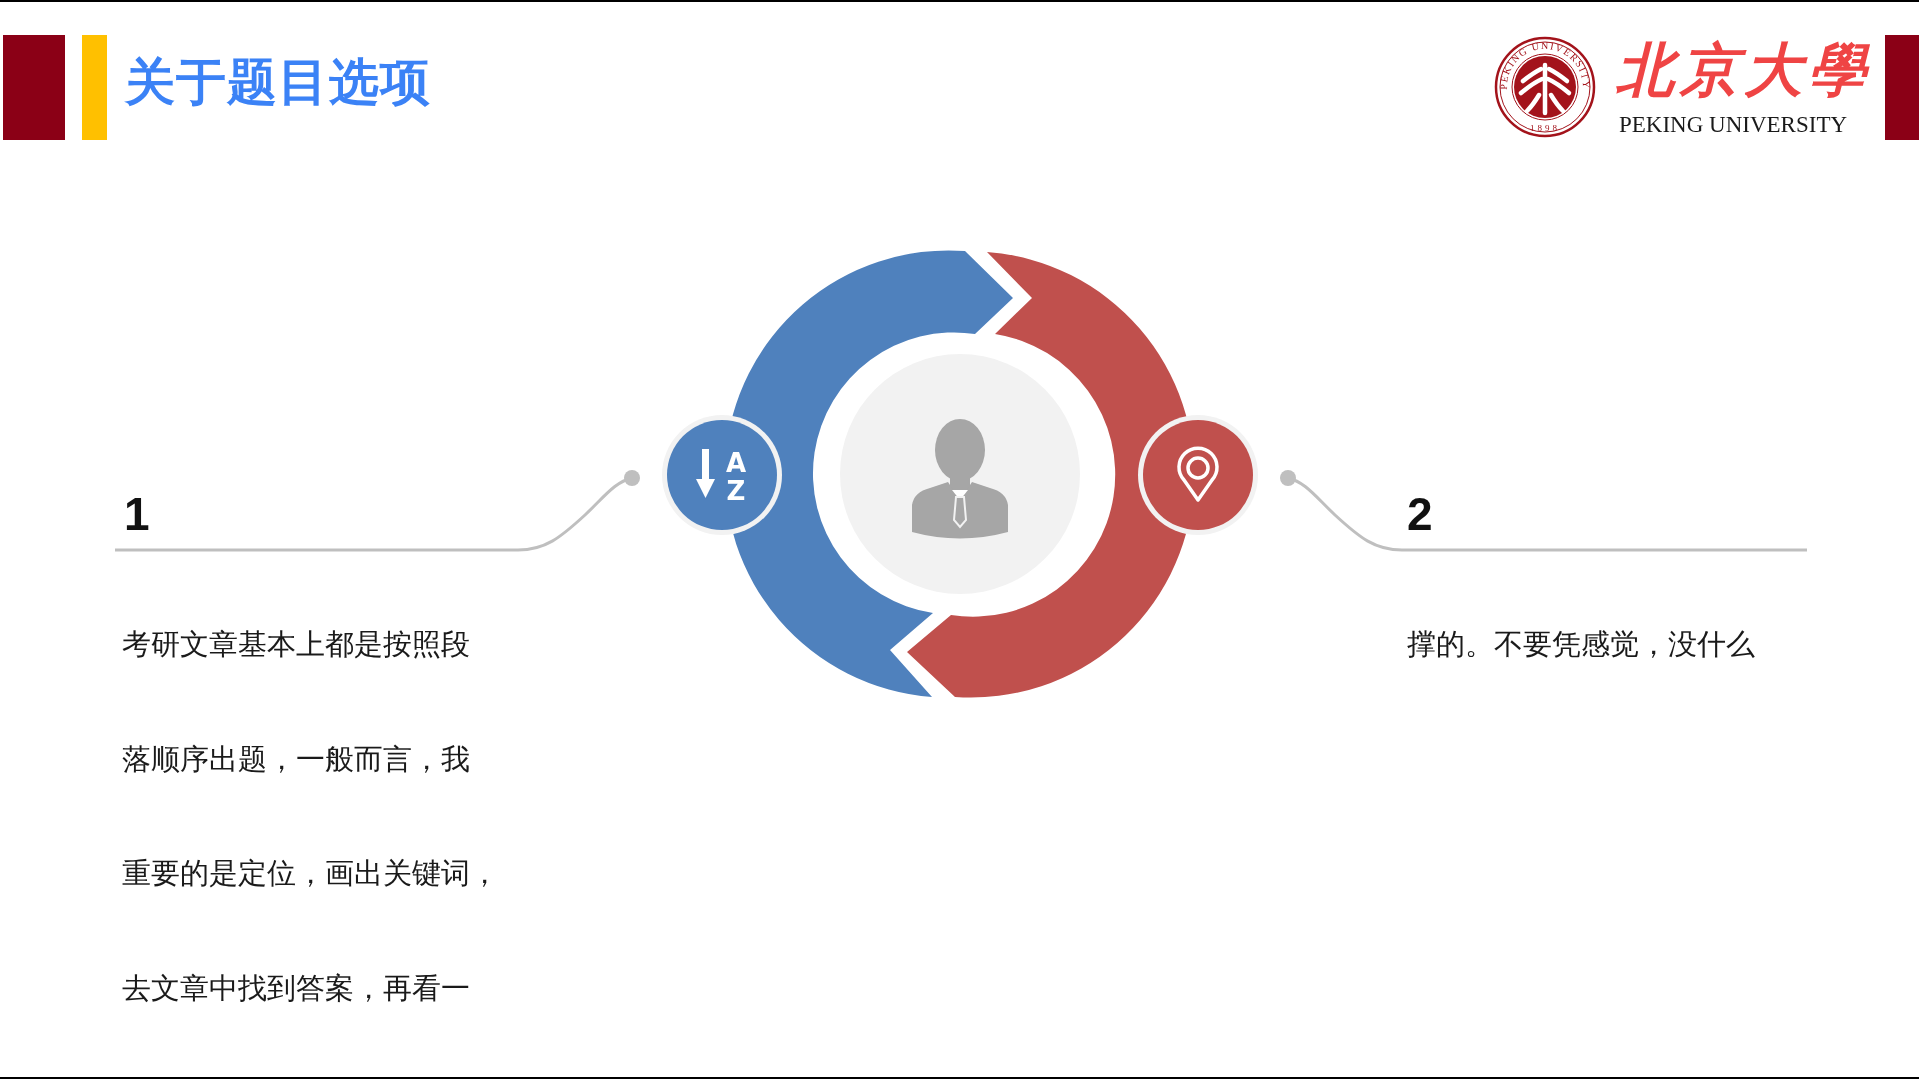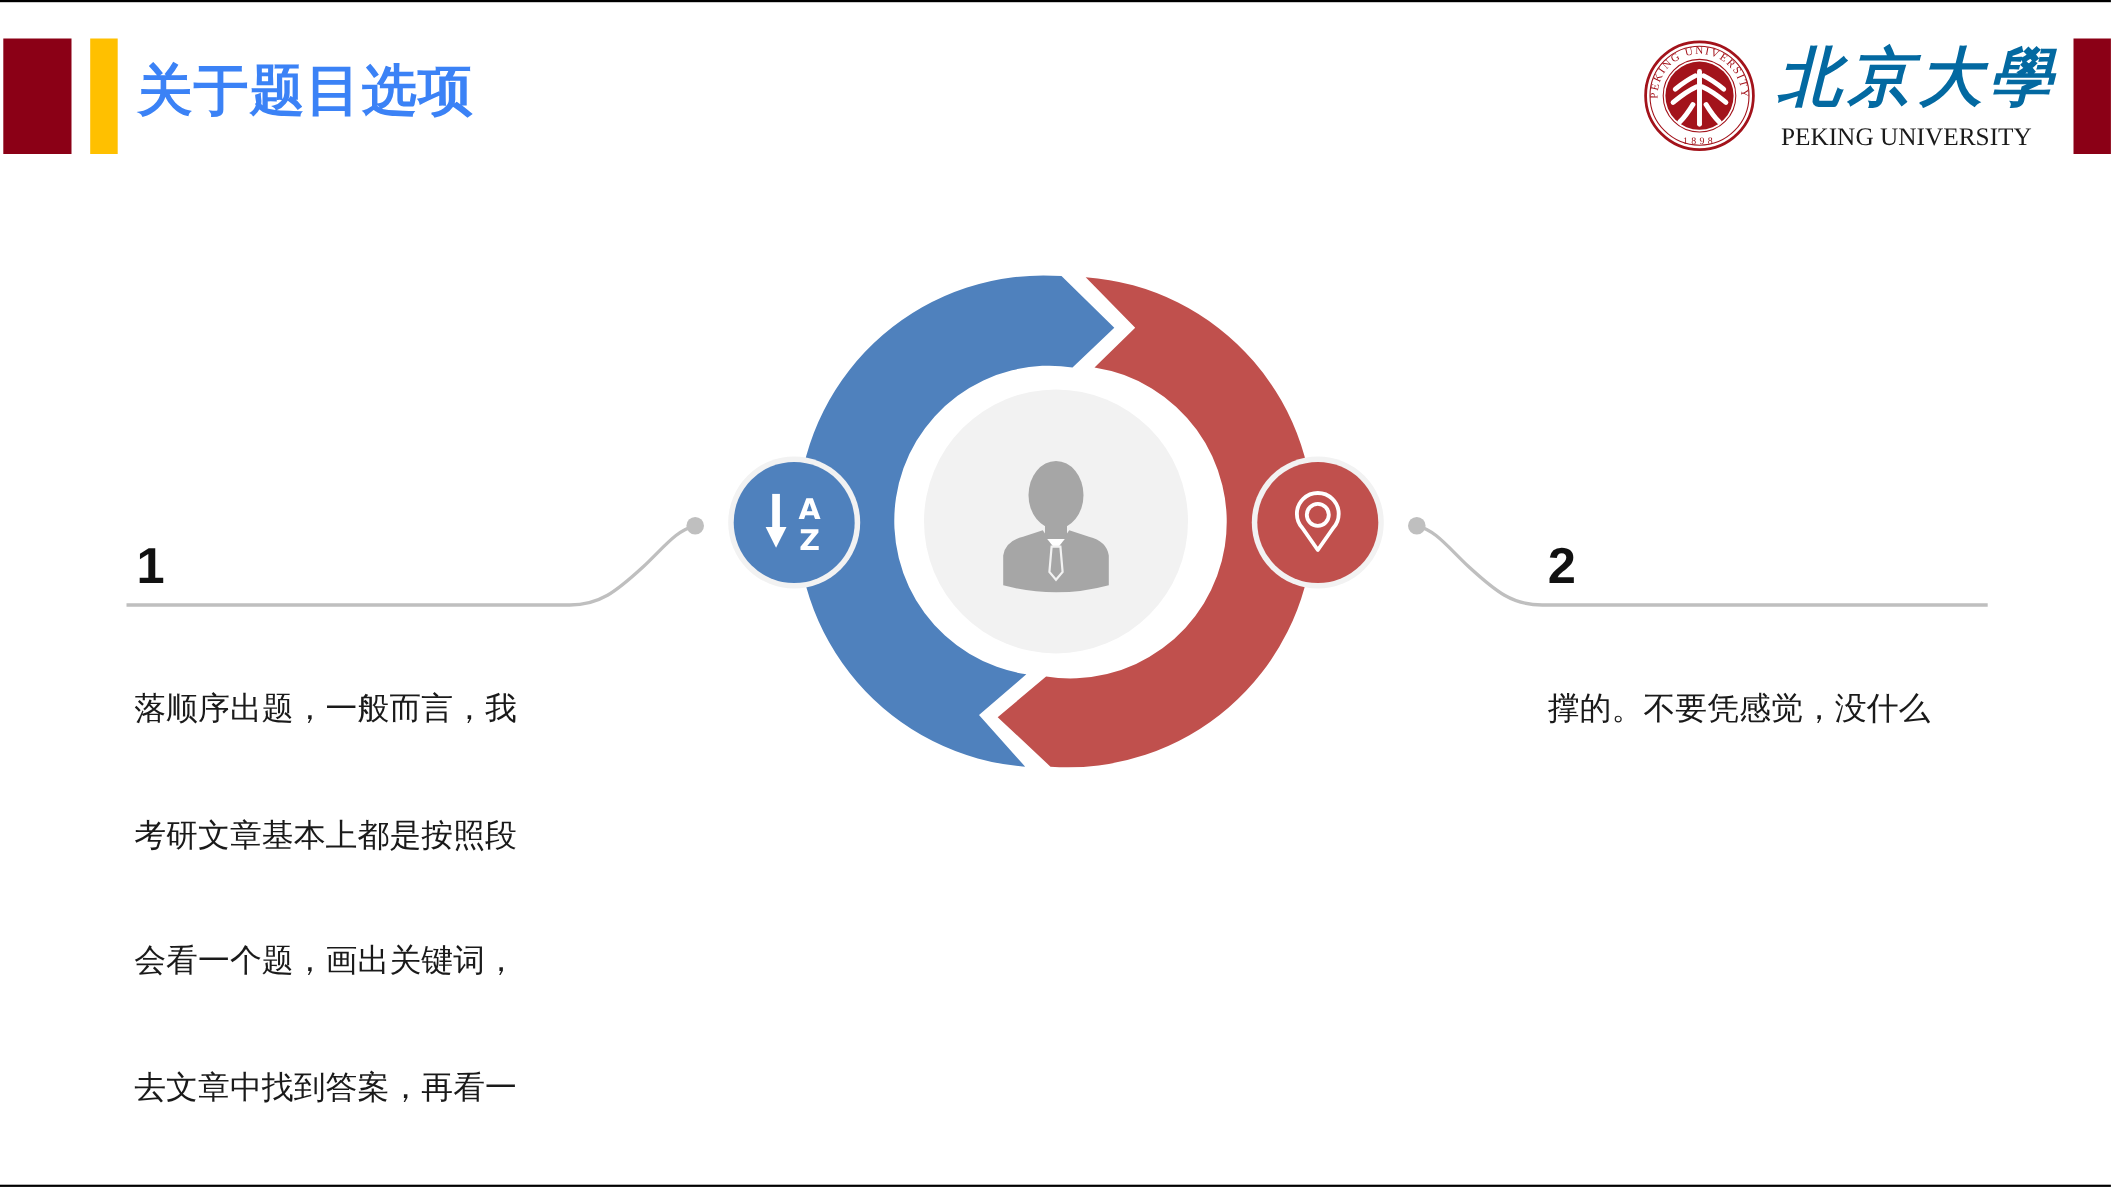--- a/index.html
+++ b/index.html
@@ -13,21 +13,21 @@
   .edge-bottom { left: 0; top: 1077px; width: 1919px; height: 2px; background: #000; }
   .bar-red { left: 3px; top: 35px; width: 62px; height: 105px; background: #8B0016; }
   .bar-yellow { left: 82px; top: 35px; width: 25px; height: 105px; background: #FFC000; }
   .bar-right { left: 1885px; top: 35px; width: 34px; height: 105px; background: #8B0016; }
   .title {
     left: 125px; top: 52px; font-size: 50px; font-weight: bold; color: #3b82f6;
     letter-spacing: 1px; line-height: 60px; white-space: nowrap;
   }
   .seal { left: 1493px; top: 35px; width: 104px; height: 104px; }
   .logo-cn {
-    left: 1616px; top: 36px; font-size: 58px; color: #0369a1; line-height: 68px;
+    left: 1616px; top: 36px; font-size: 58px; color: #ef4444; line-height: 68px;
     font-family: "DejaVu Serif", "Liberation Serif", serif; font-weight: bold;
     letter-spacing: 6px; white-space: nowrap; font-style: italic;
   }
   .logo-en {
     left: 1619px; top: 112px; font-size: 23px; color: #1a1a1a; line-height: 26px;
     font-family: "Liberation Serif", "DejaVu Serif", serif; white-space: nowrap;
     letter-spacing: 0px;
   }
   .diagram { left: 0; top: 0; width: 1919px; height: 1079px; }
   .num {
@@ -129,23 +129,23 @@
   <circle cx="1198" cy="475" r="60" fill="#F2F2F2"></circle>
   <circle cx="1198" cy="475" r="55" fill="#C0504D"></circle>
   <g fill="none" stroke="#ffffff" stroke-width="3.5" stroke-linejoin="round">
     <path d="M 1198 500 L 1184 480 A 19 19 0 1 1 1212 480 Z"></path>
     <circle cx="1198" cy="468" r="10"></circle>
   </g>
 </svg>
 
 <div class="abs num num-1">1</div>
 <div class="abs body-text text-1">
+  <div>考研文章基本上都是按照段</div>
   <div>落顺序出题，一般而言，我</div>
-  <div>考研文章基本上都是按照段</div>
-  <div>会看一个题，画出关键词，</div>
+  <div>重要的是定位，画出关键词，</div>
   <div>去文章中找到答案，再看一</div>
   <div></div>
   
 </div>
 
 <div class="abs num num-2">2</div>
 <div class="abs body-text text-2">
   <div>撑的。不要凭感觉，没什么</div>
   
   

